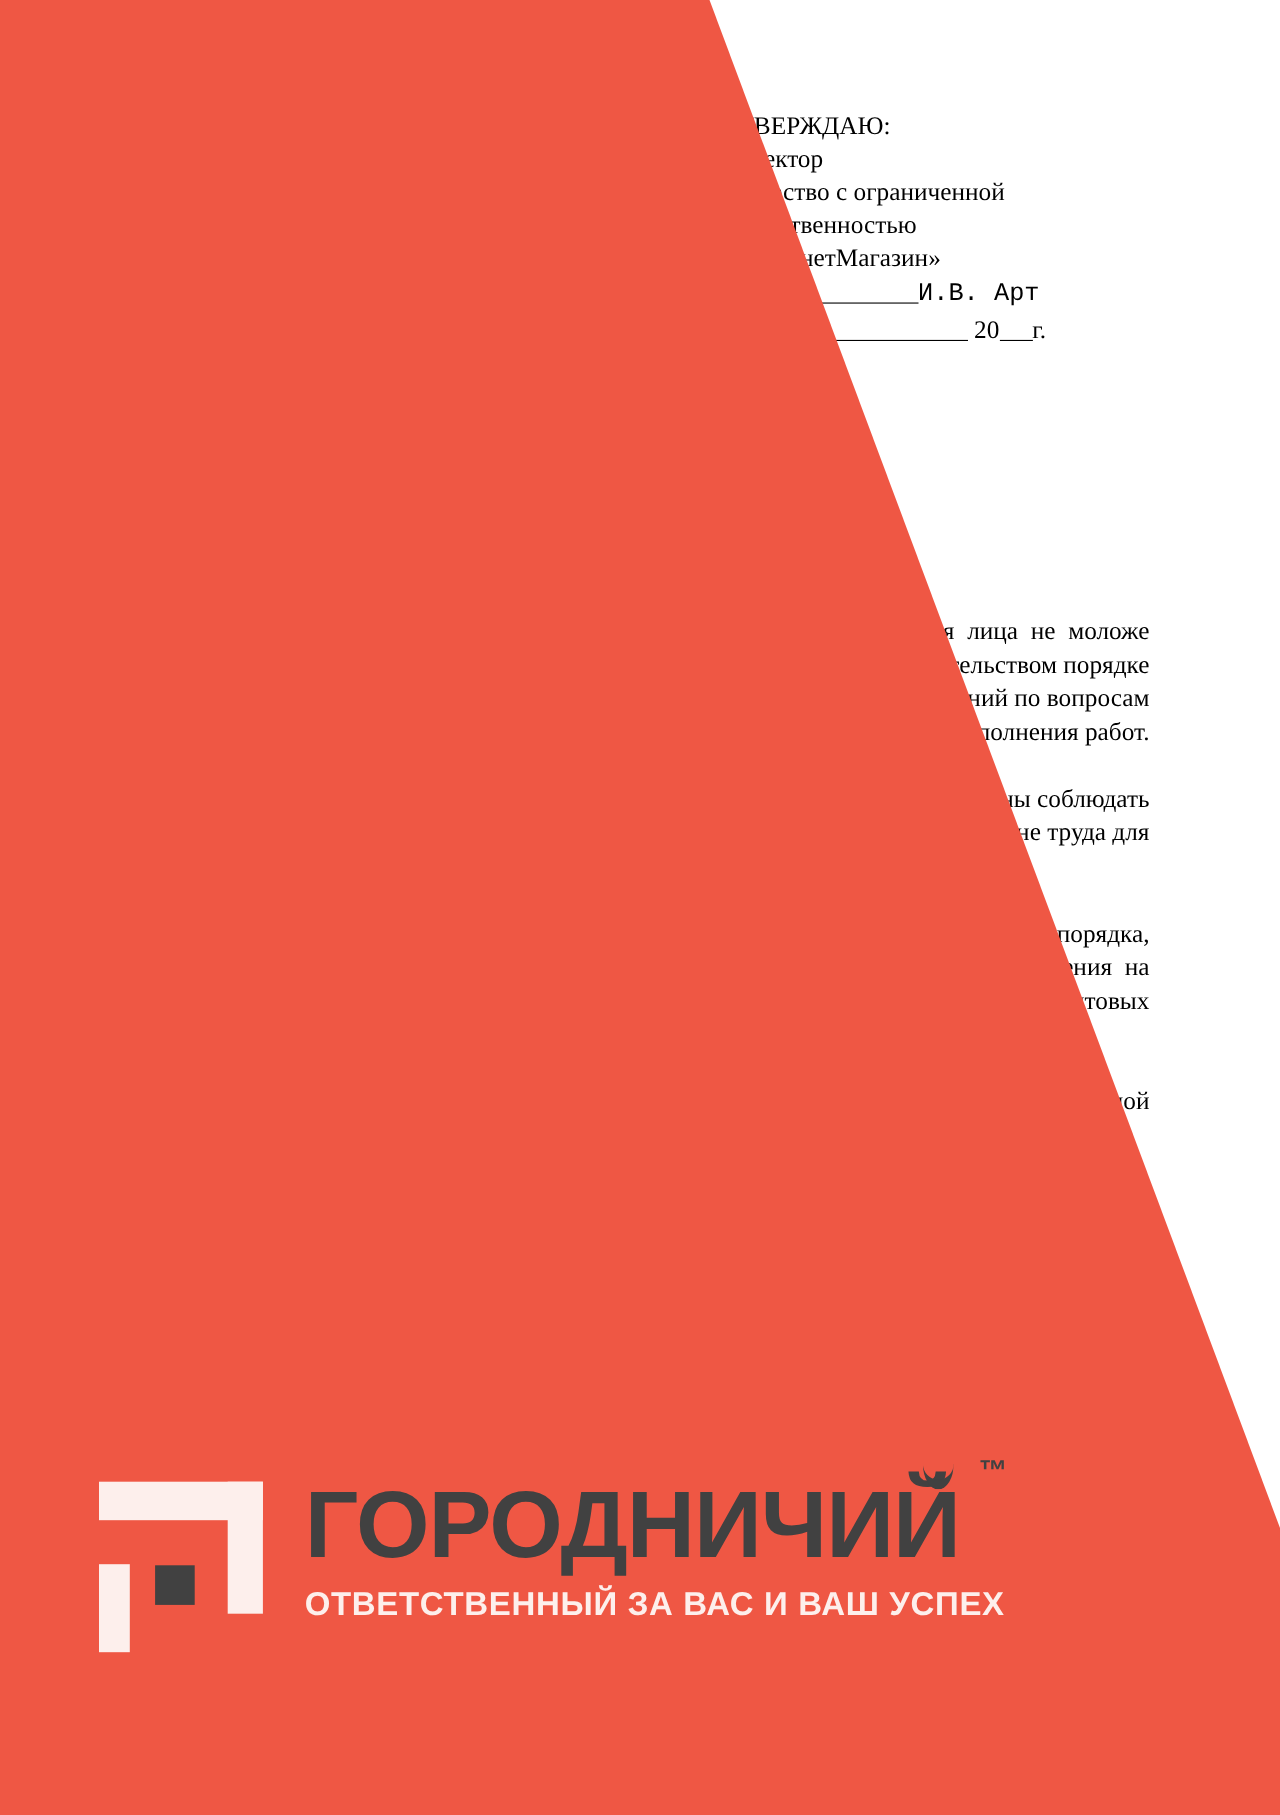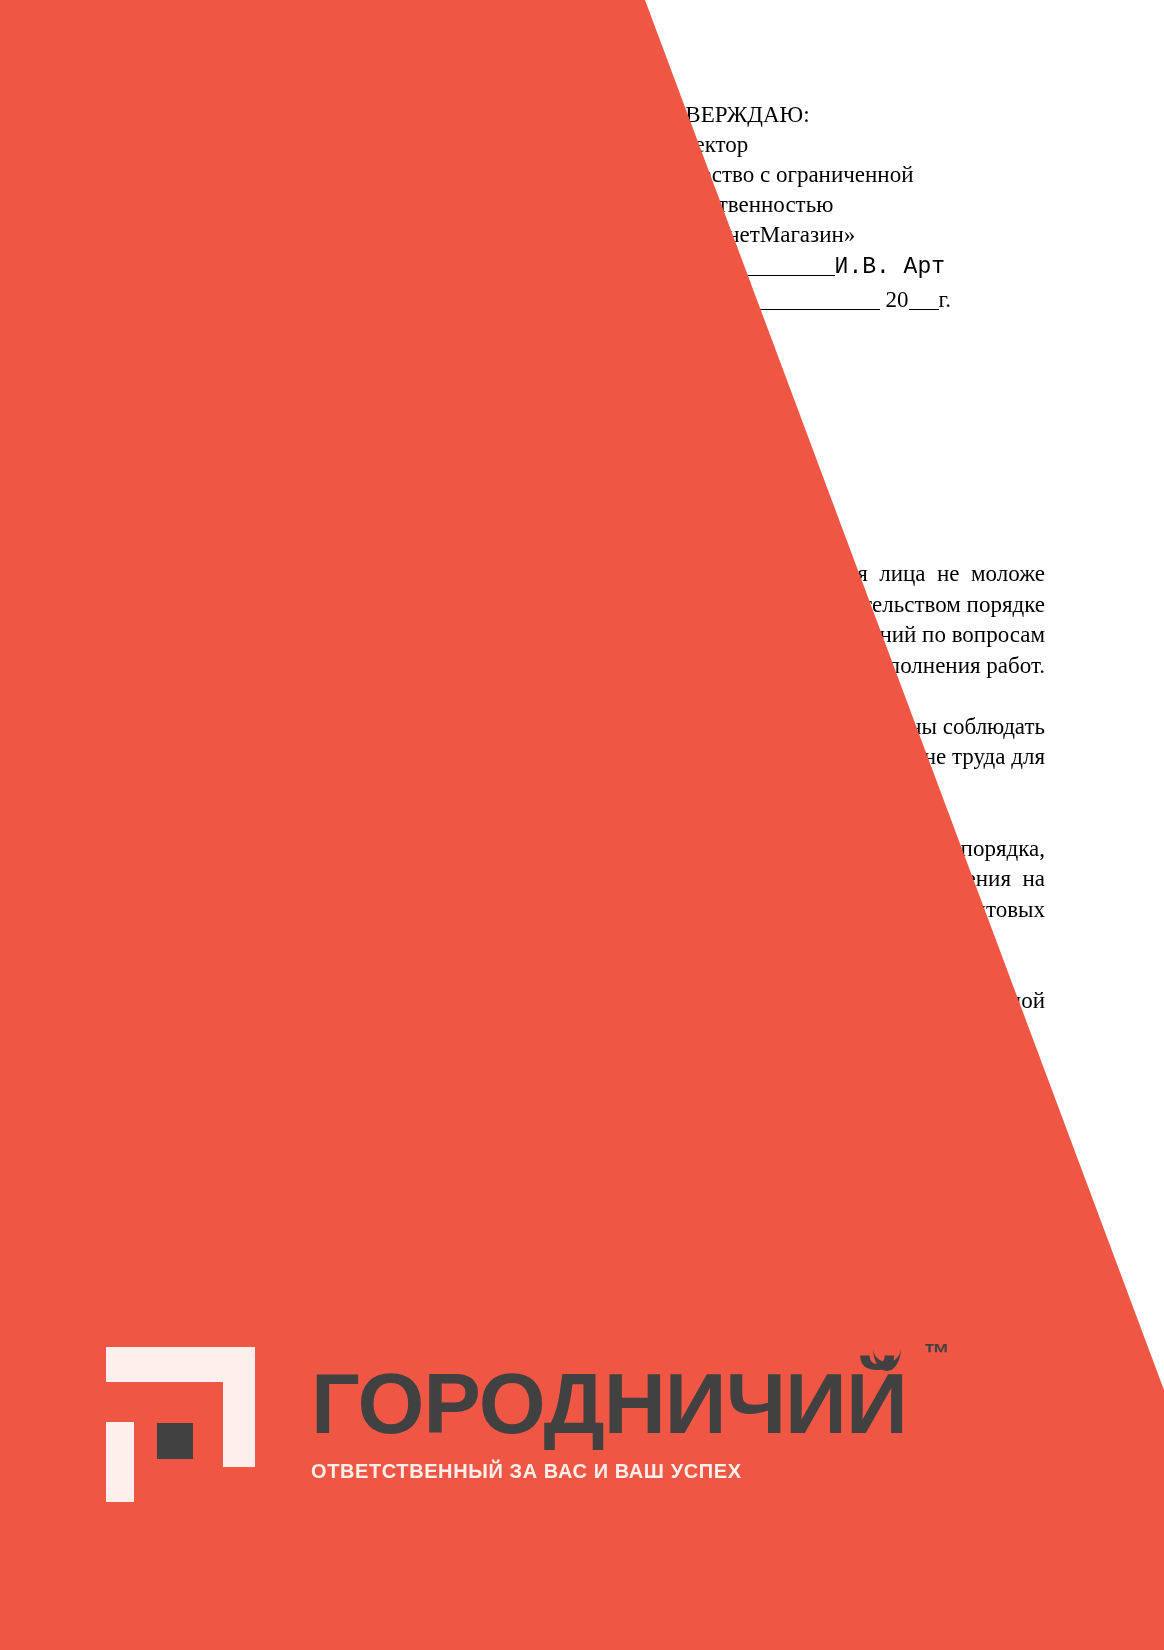--- a/index.html
+++ b/index.html
@@ -136,26 +136,26 @@
   #red-wedge {
     position: absolute;
     inset: 0;
     z-index: 2;
     pointer-events: none;
   }
 
   
   #logo {
     position: absolute;
-    left: 100px;
+    left: 84px;
     bottom: 148px;
     z-index: 3;
     display: flex;
-    align-items: center;
-    gap: 56px;
+    align-items: flex-start;
+    gap: 38px;
   }
   #logo-mark {
     width: 155px;
     height: 155px;
     position: relative;
     flex: 0 0 auto;
   }
   #logo-mark .bar-top {
     position: absolute;
     left: 6px; top: 0;
@@ -205,21 +205,21 @@
     font-weight: bold;
     font-size: 26px;
     color: #414141;
     position: absolute;
     right: -42px;
     top: -22px;
   }
   #tagline {
     font-family: "Liberation Sans", "DejaVu Sans", sans-serif;
     font-weight: bold;
-    font-size: 20px;
+    font-size: 30px;
     letter-spacing: 0.6px;
     color: #fdefec;
     margin-top: 16px;
     white-space: pre;
   }
 </style>
 </head>
 <body>
 
 <div id="page">

